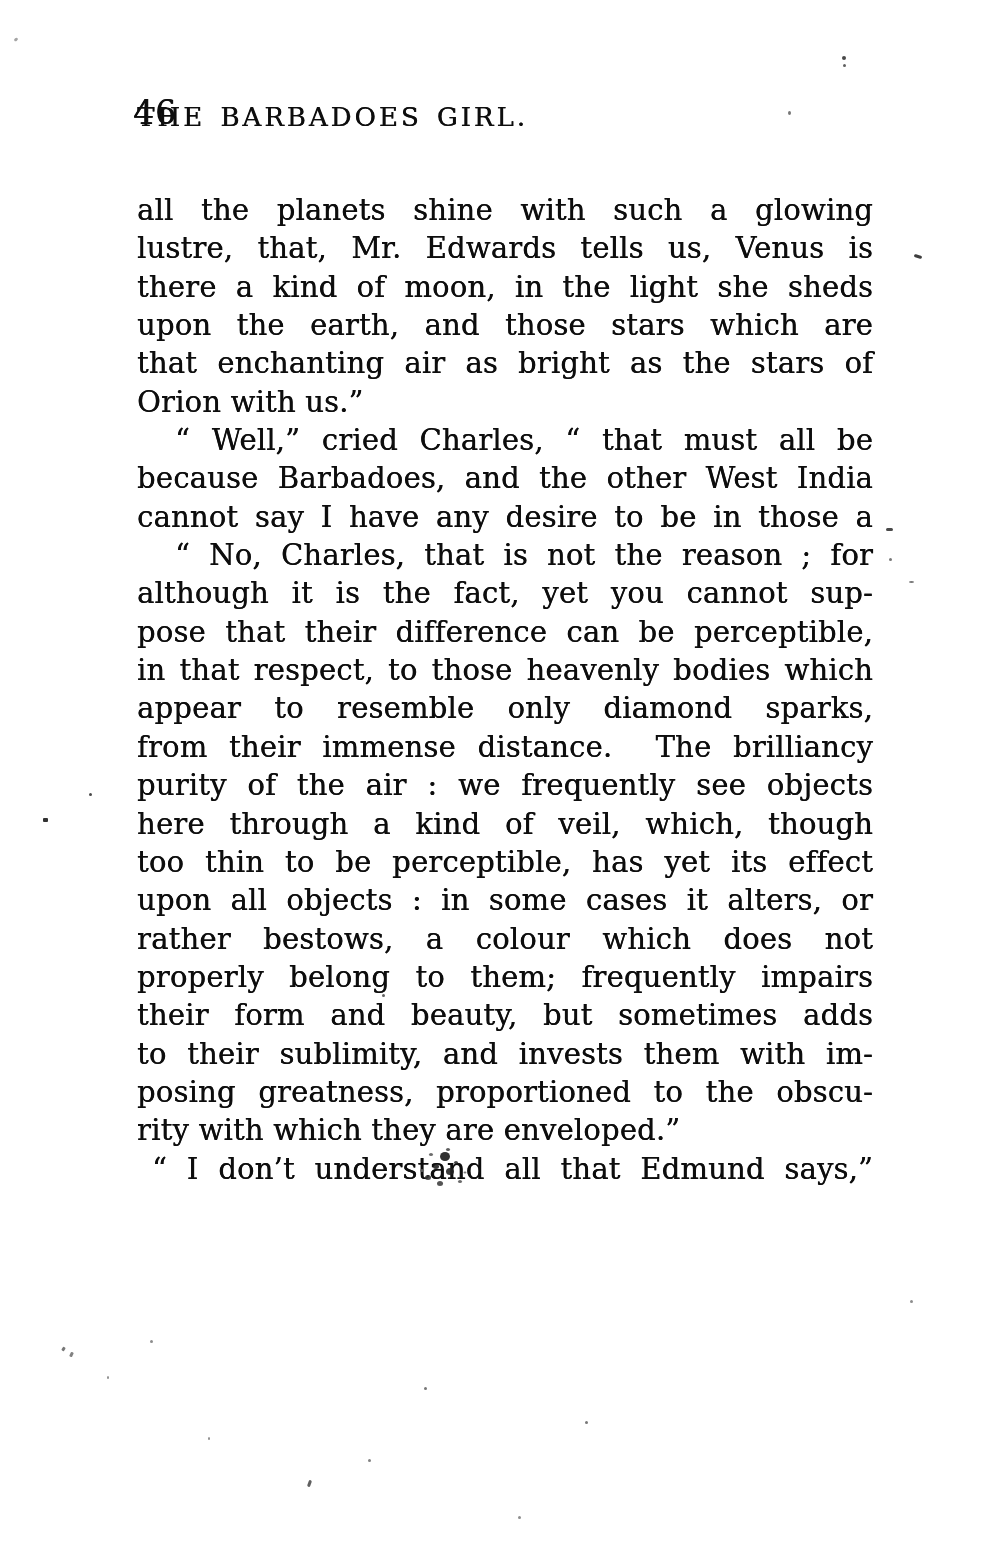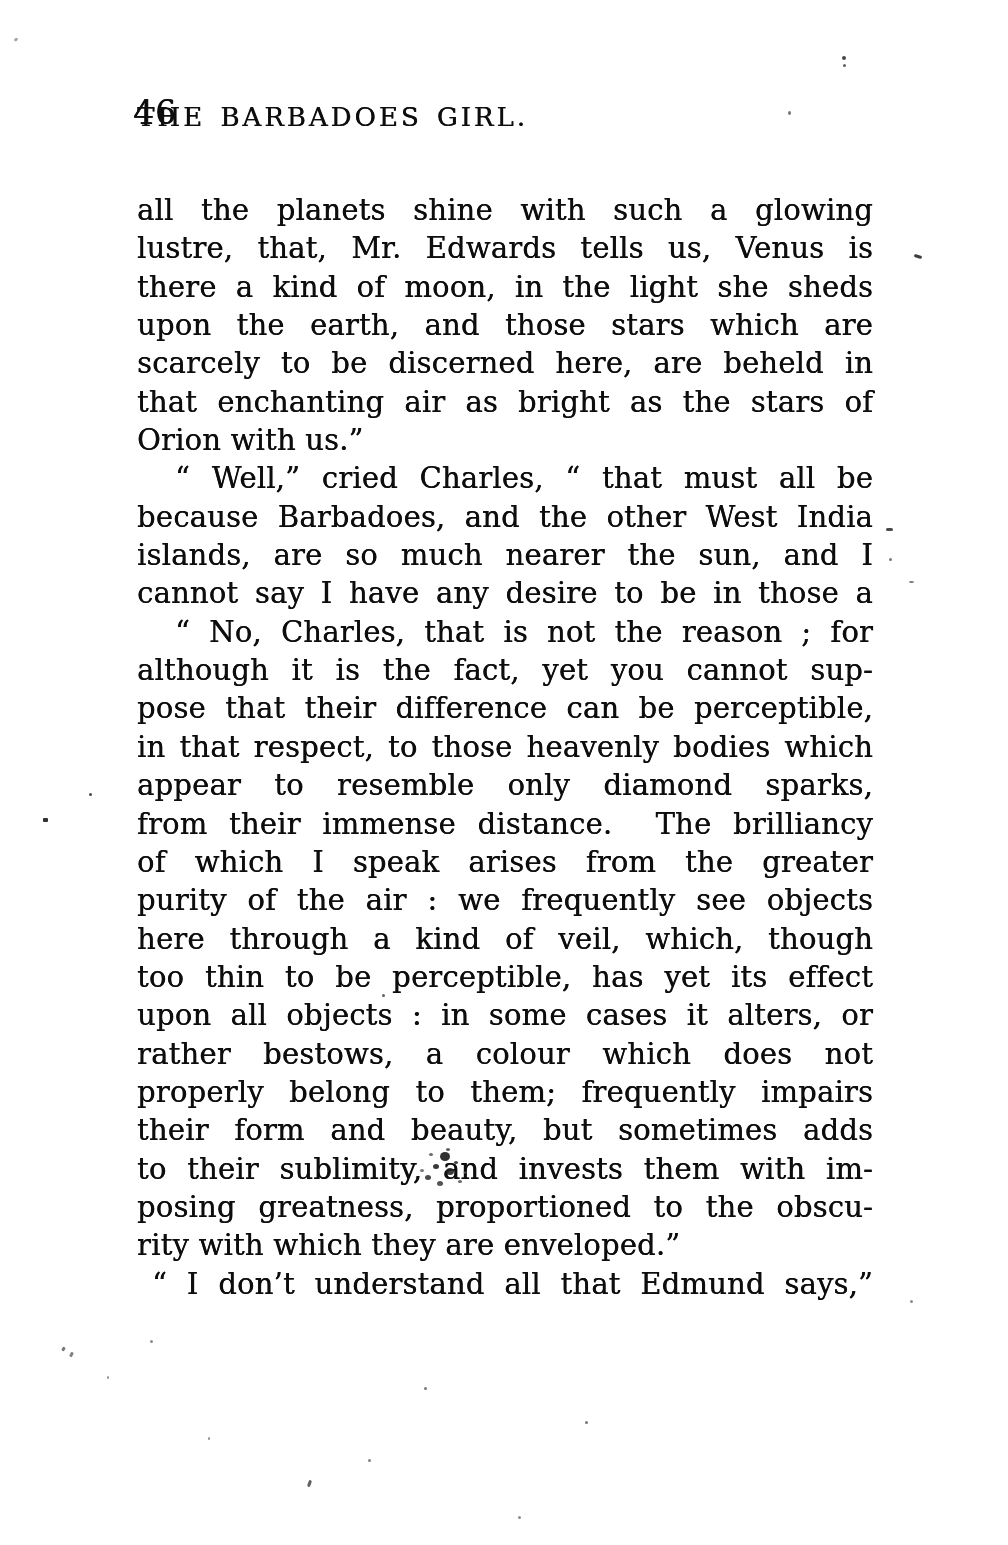--- a/index.html
+++ b/index.html
@@ -106,34 +106,31 @@
   <header class="running-head">
     <span class="page-number">46</span>
     <span class="head-title">THE BARBADOES GIRL.</span>
   </header>
 
   <main class="text-block" id="text-block">
       <div class="line">all the planets shine with such a glowing</div>
       <div class="line">lustre, that, Mr. Edwards tells us, Venus is</div>
       <div class="line">there a kind of moon, in the light she sheds</div>
       <div class="line">upon the earth, and those stars which are</div>
-      <div class="line">scarcely to be discerned here, are beheld in</div>
       <div class="line">that enchanting air as bright as the stars of</div>
       <div class="line para-end">Orion with us.”</div>
       <div class="line indent">“ Well,” cried Charles, “ that must all be</div>
       <div class="line">because Barbadoes, and the other West India</div>
-      <div class="line">islands, are so much nearer the sun, and I</div>
       <div class="line">cannot say I have any desire to be in those a</div>
       <div class="line indent">“ No, Charles, that is not the reason ; for</div>
       <div class="line">although it is the fact, yet you cannot sup-</div>
       <div class="line">pose that their difference can be perceptible,</div>
       <div class="line">in that respect, to those heavenly bodies which</div>
       <div class="line">appear to resemble only diamond sparks,</div>
       <div class="line">from their immense distance.&nbsp; The brilliancy</div>
-      <div class="line">of which I speak arises from the greater</div>
       <div class="line">purity of the air : we frequently see objects</div>
       <div class="line">here through a kind of veil, which, though</div>
       <div class="line">too thin to be perceptible, has yet its effect</div>
       <div class="line">upon all objects : in some cases it alters, or</div>
       <div class="line">rather bestows, a colour which does not</div>
       <div class="line">properly belong to them; frequently impairs</div>
       <div class="line">their form and beauty, but sometimes adds</div>
       <div class="line">to their sublimity, and invests them with im-</div>
       <div class="line">posing greatness, proportioned to the obscu-</div>
       <div class="line para-end">rity with which they are enveloped.”</div>

